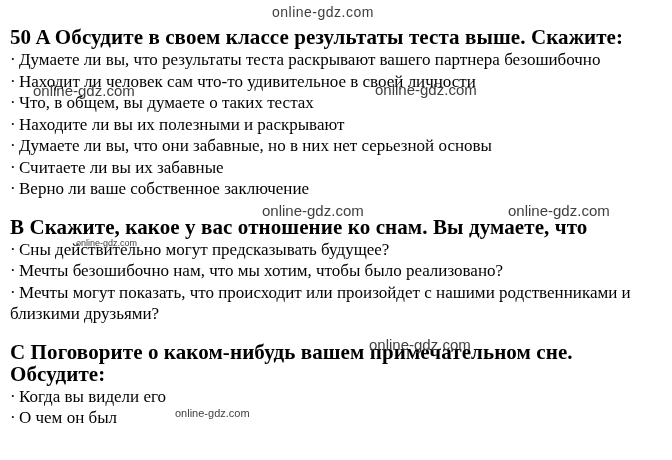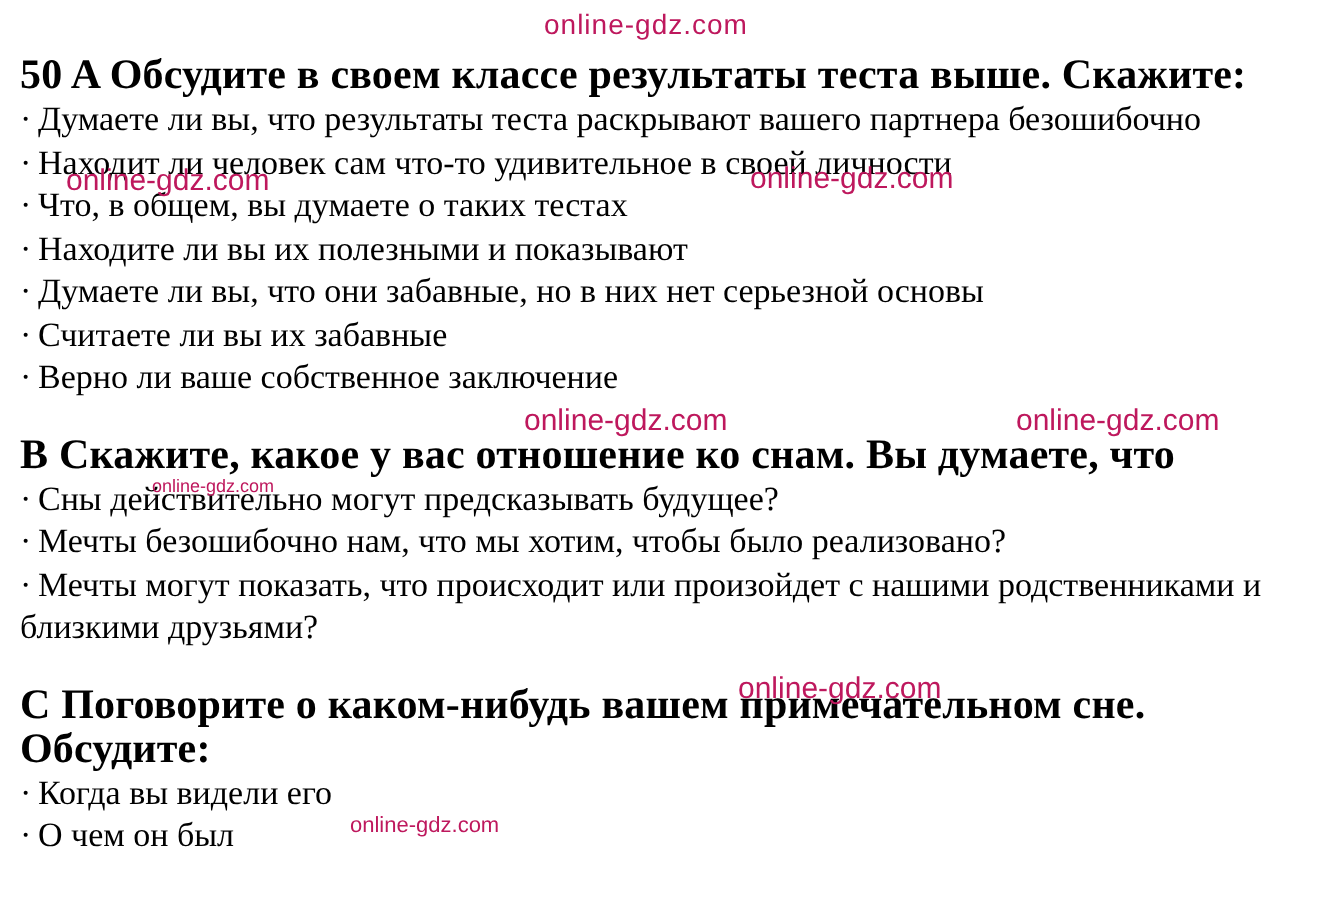--- a/index.html
+++ b/index.html
@@ -48,21 +48,21 @@
   .section {
     margin-bottom: 0px;
   }
   .heading-b, .heading-c {
     margin-top: 16px;
   }
 
   
   .wm {
     position: absolute;
-    color: #be185d;
+    color: #404040;
     font-family: "Liberation Sans", sans-serif;
     white-space: nowrap;
     pointer-events: none;
   }
   .wm-top {
     left: 272px;
     top: 4px;
     font-size: 14px;
     letter-spacing: 0.5px;
   }
@@ -111,21 +111,21 @@
 
     <div class="section">
       <p class="heading">50 A Обсудите в своем классе результаты теста выше. Скажите:</p>
 
       <p class="bullet-line"><span class="dot">·</span><span>Думаете ли вы, что результаты теста раскрывают вашего партнера безошибочно</span></p>
 
       <p class="bullet-line"><span class="dot">·</span><span>Находит ли человек сам что-то удивительное в своей личности</span></p>
 
       <p class="bullet-line"><span class="dot">·</span><span>Что, в общем, вы думаете о таких тестах</span></p>
 
-      <p class="bullet-line"><span class="dot">·</span><span>Находите ли вы их полезными и показывают</span></p>
+      <p class="bullet-line"><span class="dot">·</span><span>Находите ли вы их полезными и раскрывают</span></p>
 
       <p class="bullet-line"><span class="dot">·</span><span>Думаете ли вы, что они забавные, но в них нет серьезной основы</span></p>
 
       <p class="bullet-line"><span class="dot">·</span><span>Считаете ли вы их забавные</span></p>
 
       <p class="bullet-line"><span class="dot">·</span><span>Верно ли ваше собственное заключение</span></p>
     </div>
 
     <div class="section">
       <p class="heading heading-b">B Скажите, какое у вас отношение ко снам. Вы думаете, что</p>

